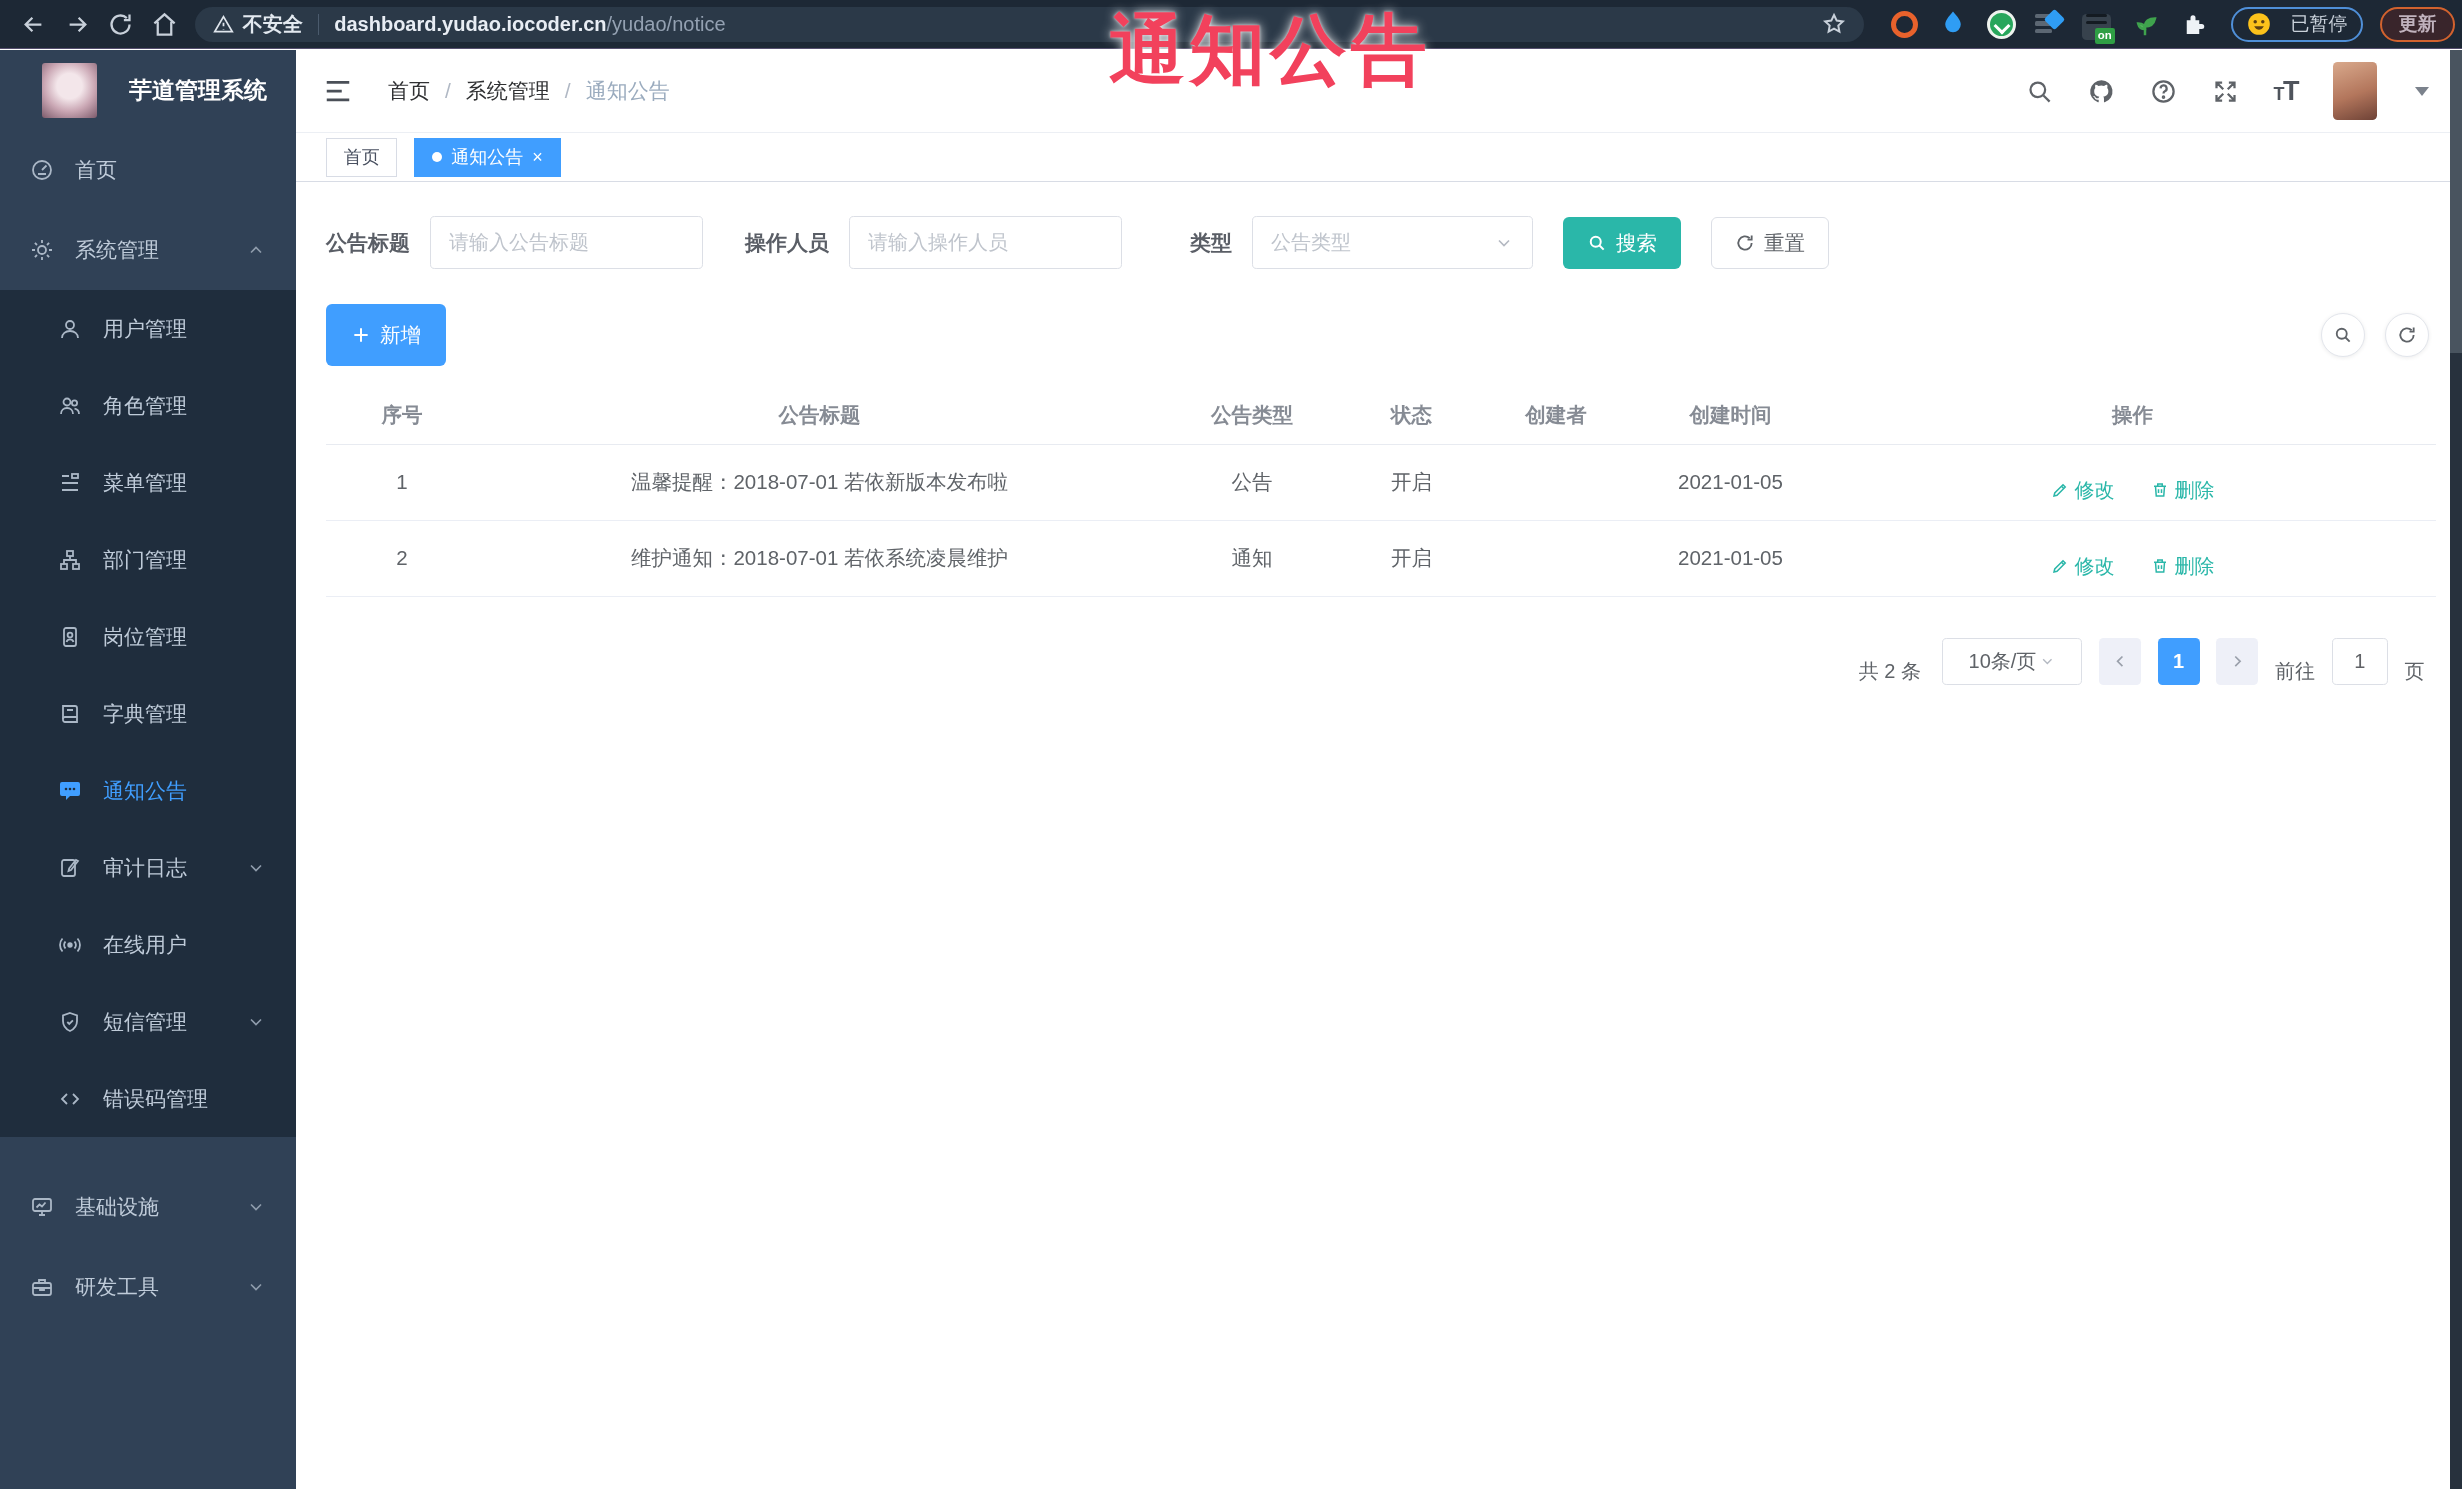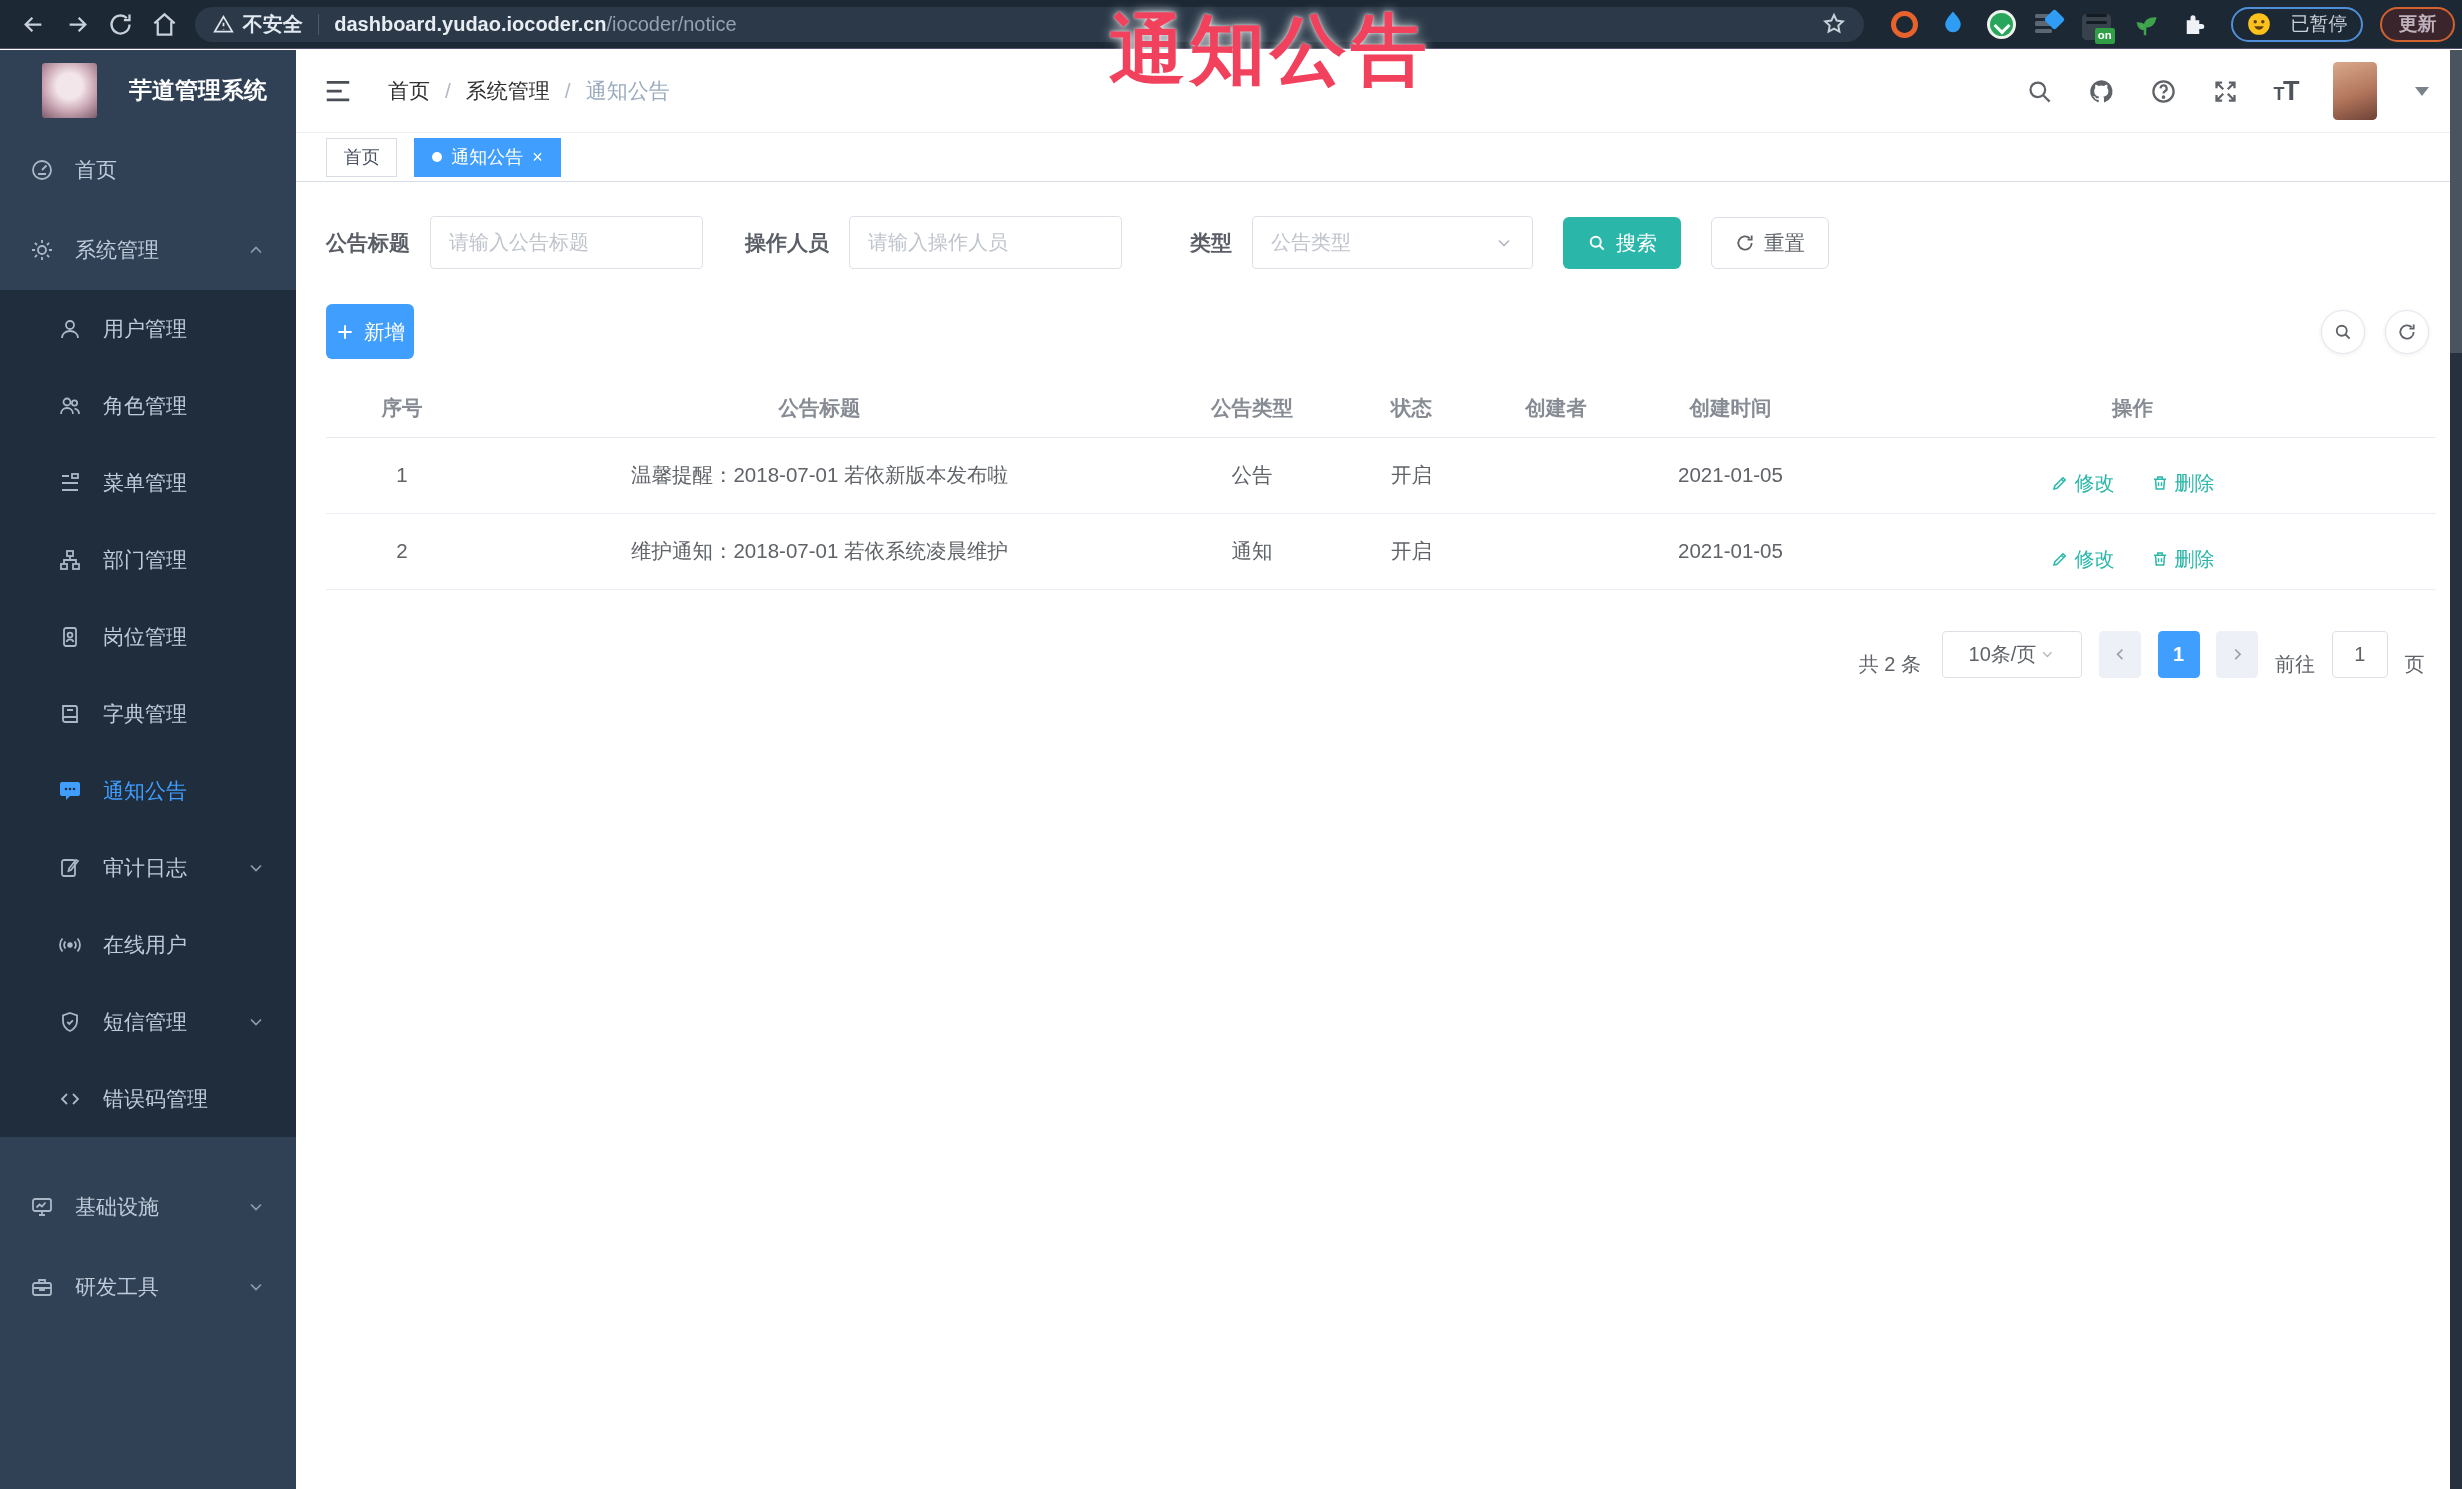--- a/index.html
+++ b/index.html
@@ -91,21 +91,21 @@
   .f-sel .ph { font-size:20px; color:#bfc4cc; }
   .f-sel .sel-car { margin-left:auto; width:20px; height:20px; color:#b4b9c2; }
   .gap56 { width:42px; } .gap40 { width:30px; } .gap90 { width:68px; }
   .btn { height:52px; border-radius:6px; display:inline-flex; align-items:center; gap:9px; padding:0 23px;
          font-size:20.5px; cursor:pointer; border:0.8px solid transparent; font-family:inherit; }
   .btn-search { background:#2ab7a9; color:#fff; }
   .btn-reset { background:#fff; color:#5f6368; border-color:#dcdfe6; }
   .bic { width:20px; height:20px; }
 
   .toolbar-row { margin-top:35px; display:flex; align-items:center; }
-  .btn-add { background:#409eff; color:#fff; height:55px; padding:0 8px; }
+  .btn-add { background:#409eff; color:#fff; height:62px; padding:0 24px; }
   .round-btns { margin-left:auto; display:flex; gap:20px; padding-right:6px; }
   .rbtn { width:44px; height:44px; border-radius:50%; background:#fff; border:0.8px solid #e3e6ec;
           box-shadow:0 0.8px 4.6px rgba(0,0,0,.08); display:flex; align-items:center; justify-content:center;
           color:#5f6368; cursor:pointer; }
   .rbtn svg { width:20px; height:20px; }
 
   table.grid { margin-top:20px; width:2109px; border-collapse:collapse; table-layout:fixed; }
   .grid th { height:58px; font-size:20.5px; font-weight:700; color:#868b94; text-align:center;
              border-bottom:0.8px solid #e8ebf1; }
   .grid td { height:76px; font-size:20.5px; color:#5f6368; text-align:center; border-bottom:0.8px solid #ebeef5; }
@@ -155,21 +155,21 @@
     </svg>
 
   <div class="omnibox">
     <svg class="warn-ic" viewBox="0 0 24 24" fill="none" stroke="currentColor" stroke-width="2">
         <path d="M12 3 2 20h20z"></path>
         <path d="M12 10v4M12 17.5v.5"></path>
       </svg>
     <span class="sec-label">不安全</span>
     <span class="om-div"></span>
     <span class="url-host">dashboard.yudao.iocoder.cn</span>
-    <span class="url-path">/iocoder/notice</span>
+    <span class="url-path">/yudao/notice</span>
     <svg class="star-ic" viewBox="0 0 24 24" fill="none" stroke="currentColor" stroke-width="2">
         <path d="M12 3l2.7 5.6 6.1.8-4.5 4.2 1.1 6-5.4-3-5.4 3 1.1-6L3.2 9.4l6.1-.8z"></path>
       </svg>
   </div>
 
   <div class="ext-cluster">
     <div class="ext">
         <div class="ext-ring"></div>
       </div>
     <div class="ext">

